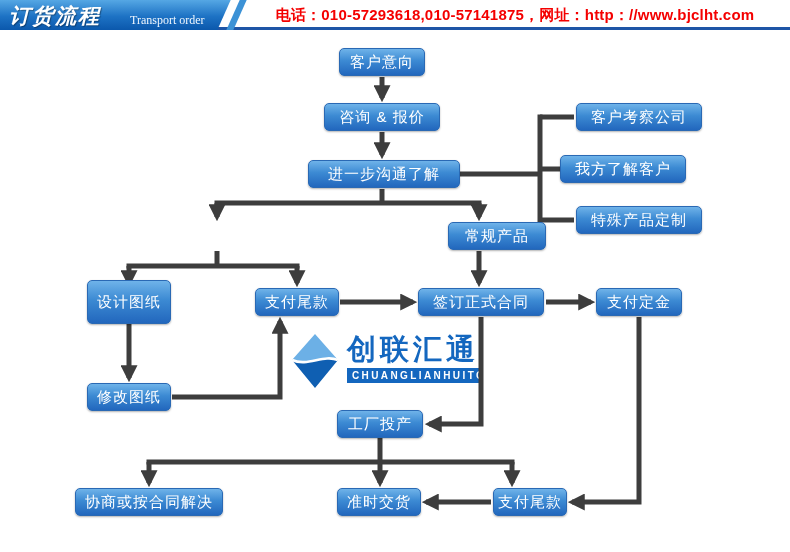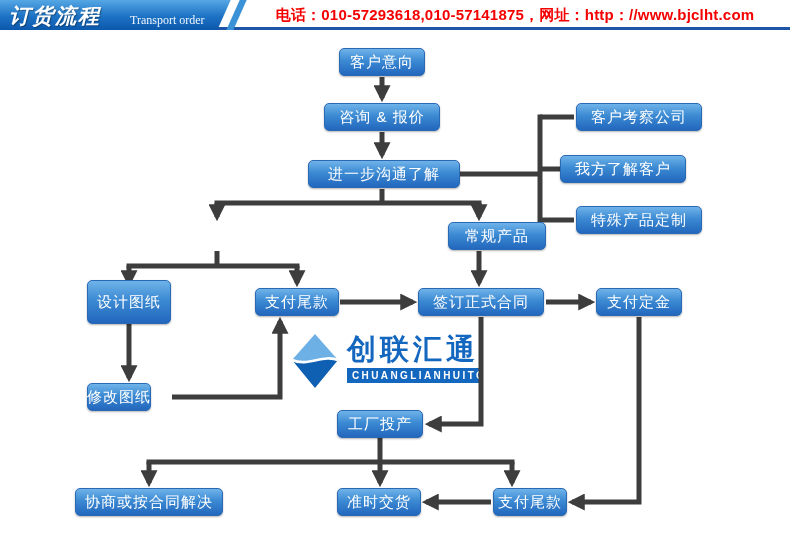--- a/index.html
+++ b/index.html
@@ -151,20 +151,20 @@
   <div class="node" style="left:560px;top:155px;width:126px;height:28px">我方了解客户</div>
   <div class="node" style="left:576px;top:206px;width:126px;height:28px">特殊产品定制</div>
 
   <div class="node" style="left:448px;top:222px;width:98px;height:28px">常规产品</div>
 
   <div class="node" style="left:87px;top:280px;width:84px;height:44px">设计图纸</div>
   <div class="node" style="left:255px;top:288px;width:84px;height:28px">支付尾款</div>
   <div class="node" style="left:418px;top:288px;width:126px;height:28px">签订正式合同</div>
   <div class="node" style="left:596px;top:288px;width:86px;height:28px">支付定金</div>
 
-  <div class="node" style="left:87px;top:383px;width:64px;height:28px">修改图纸</div>
+  <div class="node" style="left:87px;top:383px;width:84px;height:28px">修改图纸</div>
   <div class="node" style="left:337px;top:410px;width:86px;height:28px">工厂投产</div>
 
   <div class="node" style="left:75px;top:488px;width:148px;height:28px">协商或按合同解决</div>
   <div class="node" style="left:337px;top:488px;width:84px;height:28px">准时交货</div>
   <div class="node" style="left:493px;top:488px;width:74px;height:28px">支付尾款</div>
 
 </div>
 
 </body></html>

